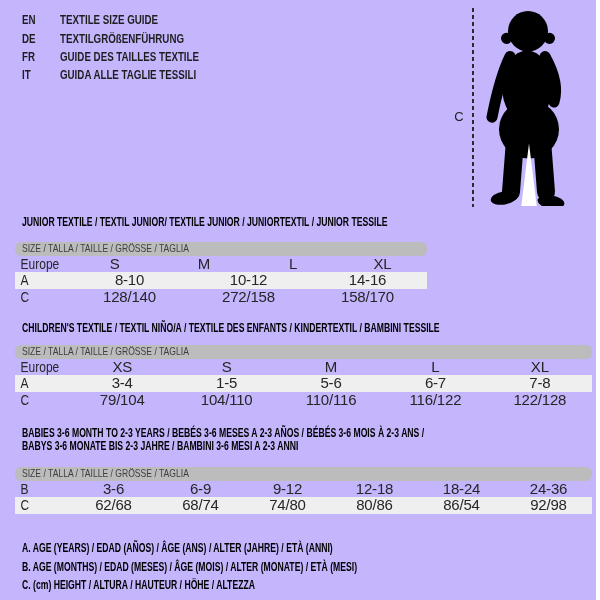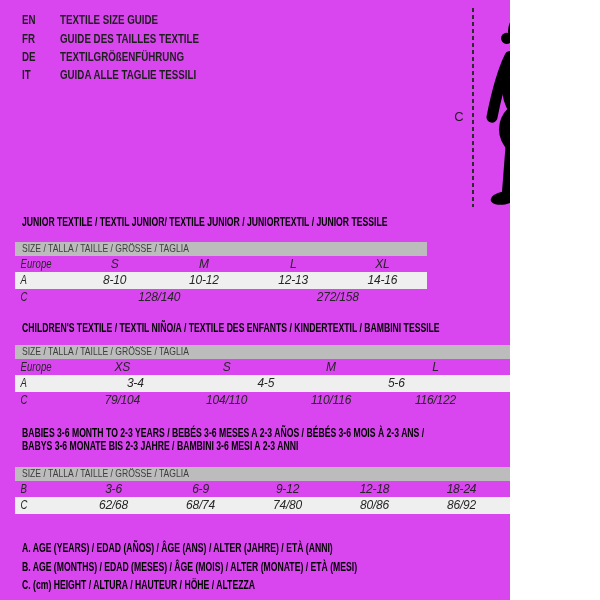--- a/index.html
+++ b/index.html
@@ -6,21 +6,21 @@
     --header-bar:#bcbcbc;
     --shaded-row:#efefef;
     --ink:#1e1e1e;
     --bar-ink:#3d3d3d;
     --line:#2b2b2b;
     --silhouette:#000000;
   }
   *{margin:0;padding:0;box-sizing:border-box;}
   html,body{background:#fff;}
   #page{
-    position:relative;width:510px;height:600px;background:#d946ef;overflow:hidden;
+    position:relative;width:596px;height:600px;background:#c4b5fd;overflow:hidden;
     font-family:"Liberation Sans",sans-serif;color:var(--ink);
   }
   
   .cond{display:inline-block;transform:scaleX(0.72);transform-origin:0 50%;white-space:nowrap;}
   .cond78{display:inline-block;transform:scaleX(0.78);transform-origin:0 50%;white-space:nowrap;}
 
   
   #langs{position:absolute;left:22px;top:11px;}
   .lang-row{display:flex;height:18.4px;align-items:center;font-weight:700;font-size:12.5px;}
   .lang-code{width:38px;flex:0 0 38px;}
@@ -39,47 +39,47 @@
   #table-junior{top:216px;width:412px;}
   #table-children{top:322px;width:577px;}
   #table-babies{top:427px;width:577px;}
   .t-title{font-weight:700;font-size:12px;line-height:13px;color:#000;
     transform:scaleX(0.72);transform-origin:0 50%;white-space:nowrap;margin-left:7px;}
   #table-junior .t-title{margin-bottom:13px;}
   #table-children .t-title{margin-bottom:10px;}
   #table-babies .t-title.first{margin-bottom:0;}
   #table-babies .t-title.second{margin-bottom:14px;}
   .t-bar{height:13.5px;line-height:13.5px;background:var(--header-bar);padding-left:7px;
-    font-size:11px;color:var(--bar-ink);}
-  .trow{display:flex;height:16.5px;line-height:16.5px;font-size:12px;color:#262626;font-style:italic;}
+    font-size:11px;color:var(--bar-ink);border-radius:6px;}
+  .trow{display:flex;height:16.5px;line-height:16.5px;font-size:15px;color:#262626;}
   .trow.shaded{background:var(--shaded-row);}
   .tlabel{width:55px;flex:0 0 55px;padding-left:7px;transform:scaleX(0.8);transform-origin:0 50%;white-space:nowrap;}
   .tcell{flex:1 1 0;text-align:center;letter-spacing:-0.2px;}
 
   
   #notes{position:absolute;left:22px;top:539px;}
   .note-line{height:18.5px;line-height:18.5px;font-weight:700;font-size:12px;color:#000;}
 </style>
 </head>
 <body>
 
 <div id="page">
 
   <header id="langs">
     <div class="lang-row">
       <span class="lang-code"><span class="cond78">EN</span></span>
       <span class="cond78">TEXTILE SIZE GUIDE</span>
     </div>
     <div class="lang-row">
+      <span class="lang-code"><span class="cond78">DE</span></span>
+      <span class="cond78">TEXTILGRÖßENFÜHRUNG</span>
+    </div>
+    <div class="lang-row">
       <span class="lang-code"><span class="cond78">FR</span></span>
       <span class="cond78">GUIDE DES TAILLES TEXTILE</span>
-    </div>
-    <div class="lang-row">
-      <span class="lang-code"><span class="cond78">DE</span></span>
-      <span class="cond78">TEXTILGRÖßENFÜHRUNG</span>
     </div>
     <div class="lang-row">
       <span class="lang-code"><span class="cond78">IT</span></span>
       <span class="cond78">GUIDA ALLE TAGLIE TESSILI</span>
     </div>
   </header>
 
   <div id="measure-line"></div>
   <div id="figure-label">C</div>
 
@@ -108,27 +108,27 @@
           <div class="tlabel">Europe</div>
           <div class="tcell">S</div>
           <div class="tcell">M</div>
           <div class="tcell">L</div>
           <div class="tcell">XL</div>
         </div>
         <div class="trow shaded">
           <div class="tlabel">A</div>
           <div class="tcell">8-10</div>
           <div class="tcell">10-12</div>
-          <div class="tcell">12-13</div>
           <div class="tcell">14-16</div>
         </div>
         <div class="trow">
           <div class="tlabel">C</div>
           <div class="tcell">128/140</div>
           <div class="tcell">272/158</div>
+          <div class="tcell">158/170</div>
         </div>
       </div>
   </section>
 
   <section id="table-children" class="size-table">
     <h2 class="t-title">CHILDREN'S TEXTILE / TEXTIL NIÑO/A / TEXTILE DES ENFANTS / KINDERTEXTIL / BAMBINI TESSILE</h2>
     <div class="t-bar">
       <span class="cond78">SIZE / TALLA / TAILLE / GRÖSSE / TAGLIA</span>
     </div>
     <div class="t-body">
@@ -136,22 +136,23 @@
           <div class="tlabel">Europe</div>
           <div class="tcell">XS</div>
           <div class="tcell">S</div>
           <div class="tcell">M</div>
           <div class="tcell">L</div>
           <div class="tcell">XL</div>
         </div>
         <div class="trow shaded">
           <div class="tlabel">A</div>
           <div class="tcell">3-4</div>
-          <div class="tcell">4-5</div>
+          <div class="tcell">1-5</div>
           <div class="tcell">5-6</div>
+          <div class="tcell">6-7</div>
           <div class="tcell">7-8</div>
         </div>
         <div class="trow">
           <div class="tlabel">C</div>
           <div class="tcell">79/104</div>
           <div class="tcell">104/110</div>
           <div class="tcell">110/116</div>
           <div class="tcell">116/122</div>
           <div class="tcell">122/128</div>
         </div>
@@ -173,21 +174,21 @@
           <div class="tcell">12-18</div>
           <div class="tcell">18-24</div>
           <div class="tcell">24-36</div>
         </div>
         <div class="trow shaded">
           <div class="tlabel">C</div>
           <div class="tcell">62/68</div>
           <div class="tcell">68/74</div>
           <div class="tcell">74/80</div>
           <div class="tcell">80/86</div>
-          <div class="tcell">86/92</div>
+          <div class="tcell">86/54</div>
           <div class="tcell">92/98</div>
         </div>
       </div>
   </section>
 
   <footer id="notes">
     <div class="note-line"><span class="cond">A. AGE (YEARS) / EDAD (AÑOS) / ÂGE (ANS) / ALTER (JAHRE) / ETÀ (ANNI)</span></div>
     <div class="note-line"><span class="cond">B. AGE (MONTHS) / EDAD (MESES) / ÂGE (MOIS) / ALTER (MONATE) / ETÀ (MESI)</span></div>
     <div class="note-line"><span class="cond">C. (cm) HEIGHT / ALTURA / HAUTEUR / HÖHE / ALTEZZA</span></div>
   </footer>

